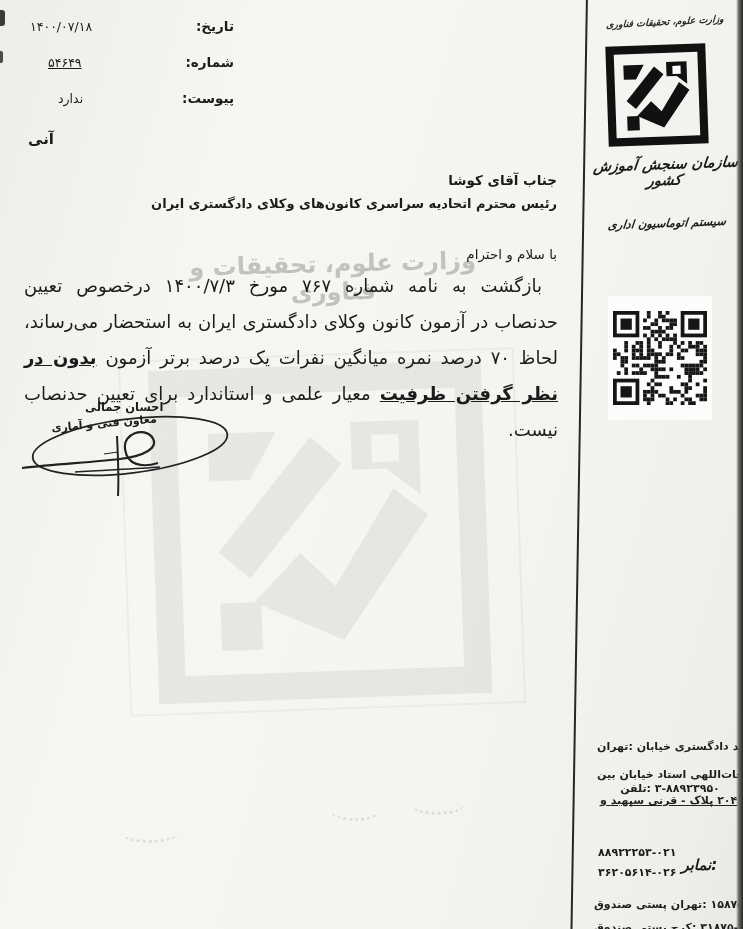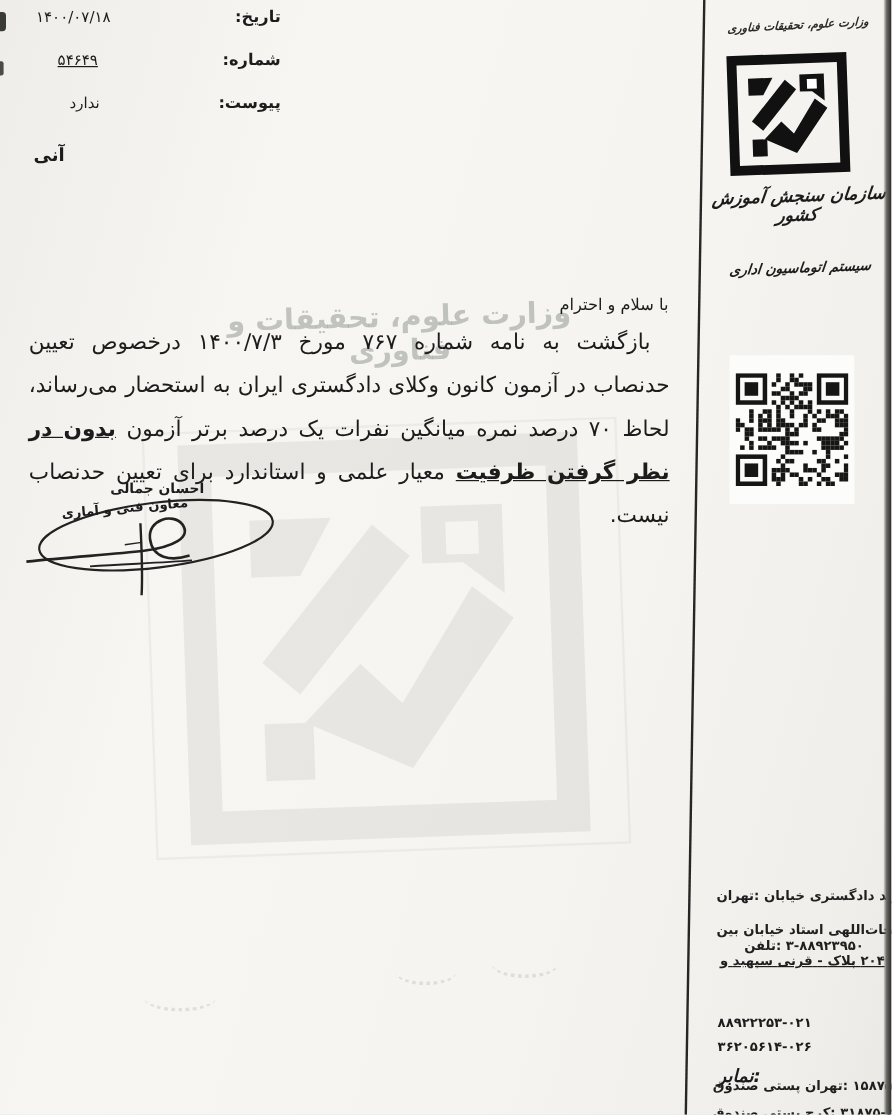--- a/index.html
+++ b/index.html
@@ -6,53 +6,53 @@
   body{width:743px;height:929px;overflow:hidden;background:#e9e8e4;}
   .page{
     position:relative;width:743px;height:929px;overflow:hidden;
     background:linear-gradient(105deg,#eeede9,#f7f6f3 28%,#f5f4f0 65%,#f0eeea 92%,#eae8e4);
     font-family:"DejaVu Sans",sans-serif;color:#1c1c1c;
   }
   .abs{position:absolute;}
   
   .meta{left:22px;top:6px;width:212px;z-index:3;}
   .meta-row{display:flex;flex-direction:row;justify-content:space-between;direction:rtl;align-items:baseline;height:36px;}
-  .meta-label{font-weight:bold;font-size:13.5px;}
+  .meta-label{font-weight:bold;font-size:13.5px;margin-top:12px;}
   .meta-value{font-size:12.5px;}
   .mv1{margin-left:8px;} .mv2{margin-left:26px;text-decoration:underline;} .mv3{margin-left:36px;}
-  .priority{left:28px;top:120px;font-weight:bold;font-size:15px;z-index:3;}
+  .priority{left:28px;top:130px;font-weight:bold;font-size:15px;z-index:3;}
   
   .rule-v{left:586px;top:-6px;width:2.4px;height:950px;background:#262626;transform:rotate(0.95deg);transform-origin:top left;z-index:4;}
   .ministry{left:598px;top:16px;width:134px;text-align:center;font-size:9.5px;font-weight:bold;font-style:italic;transform:rotate(-3deg) skewX(-6deg);color:#2a2a2a;z-index:3;}
   .emblem{left:606px;top:44px;width:102px;height:102px;transform:rotate(-2deg);z-index:3;}
   .orgname{left:590px;top:156px;width:150px;text-align:center;font-size:14.5px;font-weight:bold;font-style:italic;transform:rotate(-2deg) skewX(-8deg);z-index:3;}
   .sysname{left:598px;top:216px;width:138px;text-align:center;font-size:11.5px;font-weight:bold;font-style:italic;transform:rotate(-2deg) skewX(-8deg);z-index:3;}
   .qr-wrap{left:608px;top:296px;width:104px;height:124px;background:#fcfcfb;z-index:3;display:flex;align-items:center;justify-content:center;}
   
   .recipient{right:186px;top:168px;width:420px;direction:rtl;text-align:right;z-index:2;}
   .recipient .r1{font-weight:bold;font-size:13.5px;line-height:24px;}
   .recipient .r2{font-weight:bold;font-size:13px;line-height:24px;}
   .salutation{right:186px;top:246px;font-weight:normal;font-size:13.5px;direction:rtl;z-index:2;}
   .bodytext{right:185px;top:268px;width:534px;direction:rtl;text-align:justify;text-align-last:right;font-size:18px;line-height:36px;text-indent:16px;z-index:2;}
   .bodytext .ul{font-weight:bold;text-decoration:underline;}
   
-  .sig-name{left:85px;top:400px;width:92px;text-align:center;font-weight:bold;font-size:11.5px;z-index:3;}
+  .sig-name{left:85px;top:400px;width:92px;text-align:left;font-weight:bold;font-size:11.5px;z-index:3;}
   .sig-title{left:48px;top:417px;width:112px;text-align:center;font-weight:bold;font-size:11px;transform:rotate(-5deg);z-index:3;}
   .sig-svg{left:20px;top:406px;z-index:2;}
   
   .wm-text{left:168px;top:250px;width:330px;direction:rtl;text-align:center;font-size:24px;font-weight:bold;color:rgba(138,144,138,0.5);transform:rotate(-1.5deg);z-index:1;}
   .wm-logo{left:150px;top:362px;width:340px;height:340px;opacity:0.06;transform:rotate(-2deg);z-index:1;}
   .wm-frame{left:124px;top:354px;width:392px;height:352px;border:2px solid rgba(60,60,50,0.05);transform:rotate(-2deg);z-index:1;}
   
   .f-line{position:absolute;direction:ltr;white-space:nowrap;font-weight:bold;font-size:11px;color:#1f1f1f;z-index:4;}
   .addr1{left:597px;top:740px;}
   .addr2{left:597px;top:768px;}
   .addr3{left:600px;top:794px;text-decoration:underline;}
   .phone{left:604px;top:782px;width:132px;text-align:center;}
-  .faxrow{left:598px;top:846px;width:142px;display:flex;flex-direction:column;align-items:flex-start;gap:5px;z-index:4;position:absolute;}
+  .faxrow{left:598px;top:846px;width:142px;display:flex;flex-direction:row;align-items:center;gap:5px;z-index:4;position:absolute;}
   .faxnums{display:flex;flex-direction:column;gap:7px;font-weight:bold;font-size:11px;direction:ltr;}
   .faxlabel{font-weight:bold;font-size:15px;margin-top:4px;direction:ltr;font-style:italic;}
   .pobox1{left:594px;top:898px;}
   .pobox2{left:594px;top:921px;}
   
   .edge-strip{right:0;top:0;width:7px;height:929px;background:linear-gradient(to right,rgba(80,80,78,0),#6a6a66 40%,#262624);z-index:6;}
   .sliver1{left:0;top:10px;width:5px;height:16px;background:#3a3a38;border-radius:0 3px 3px 0;z-index:5;}
   .sliver2{left:0;top:51px;width:3px;height:12px;background:#4a4a46;border-radius:0 2px 2px 0;z-index:5;}
   .smudge{position:absolute;border-bottom:3px dotted rgba(120,120,115,0.18);border-radius:50%;z-index:1;}
   .sm1{left:120px;top:820px;width:60px;height:20px;}
@@ -309,20 +309,24 @@
         <rect x="7.6" y="7.6" width="11.399999999999999" height="11.399999999999999" fill="#161616"></rect>
         <rect x="68.39999999999999" y="0" width="26.599999999999998" height="26.599999999999998" fill="#161616"></rect>
         <rect x="72.2" y="3.8" width="19" height="19" fill="#fcfcfb"></rect>
         <rect x="76" y="7.6" width="11.399999999999999" height="11.399999999999999" fill="#161616"></rect>
         <rect x="0" y="68.39999999999999" width="26.599999999999998" height="26.599999999999998" fill="#161616"></rect>
         <rect x="3.8" y="72.2" width="19" height="19" fill="#fcfcfb"></rect>
         <rect x="7.6" y="76" width="11.399999999999999" height="11.399999999999999" fill="#161616"></rect>
       </svg>
     </div>
 
+  <div class="abs recipient">
+    <div class="r1">جناب آقای کوشا</div>
+    <div class="r2">رئیس محترم اتحادیه سراسری کانون‌های وکلای دادگستری ایران</div>
+  </div>
 
   <div class="abs salutation">با سلام و احترام</div>
   <div class="abs bodytext"><span>بازگشت به نامه شماره ۷۶۷ مورخ ۱۴۰۰/۷/۳ درخصوص تعیین حدنصاب در آزمون کانون وکلای دادگستری ایران به استحضار می‌رساند، لحاظ ۷۰ درصد نمره میانگین نفرات یک درصد برتر آزمون </span><span class="ul">بدون در نظر گرفتن ظرفیت</span><span> معیار علمی و استاندارد برای تعیین حدنصاب نیست.</span></div>
 
   <div class="abs sig-name">احسان جمالی</div>
   <div class="abs sig-title">معاون فنی و آماری</div>
   <svg class="abs sig-svg" width="218" height="95" viewBox="0 0 218 95">
     <ellipse cx="110" cy="40" rx="98" ry="27" fill="none" stroke="#222" stroke-width="1.8" transform="rotate(-7 110 40)"></ellipse>
     <path d="M2 62 C 40 58, 75 56, 100 53 C 124 50, 140 42, 132 31 C 124 21, 103 27, 105 43 C 107 59, 122 62, 138 57" fill="none" stroke="#222" stroke-width="2.2"></path>
     <path d="M97 30 C 98 50, 99 72, 98 90" fill="none" stroke="#222" stroke-width="2"></path>

